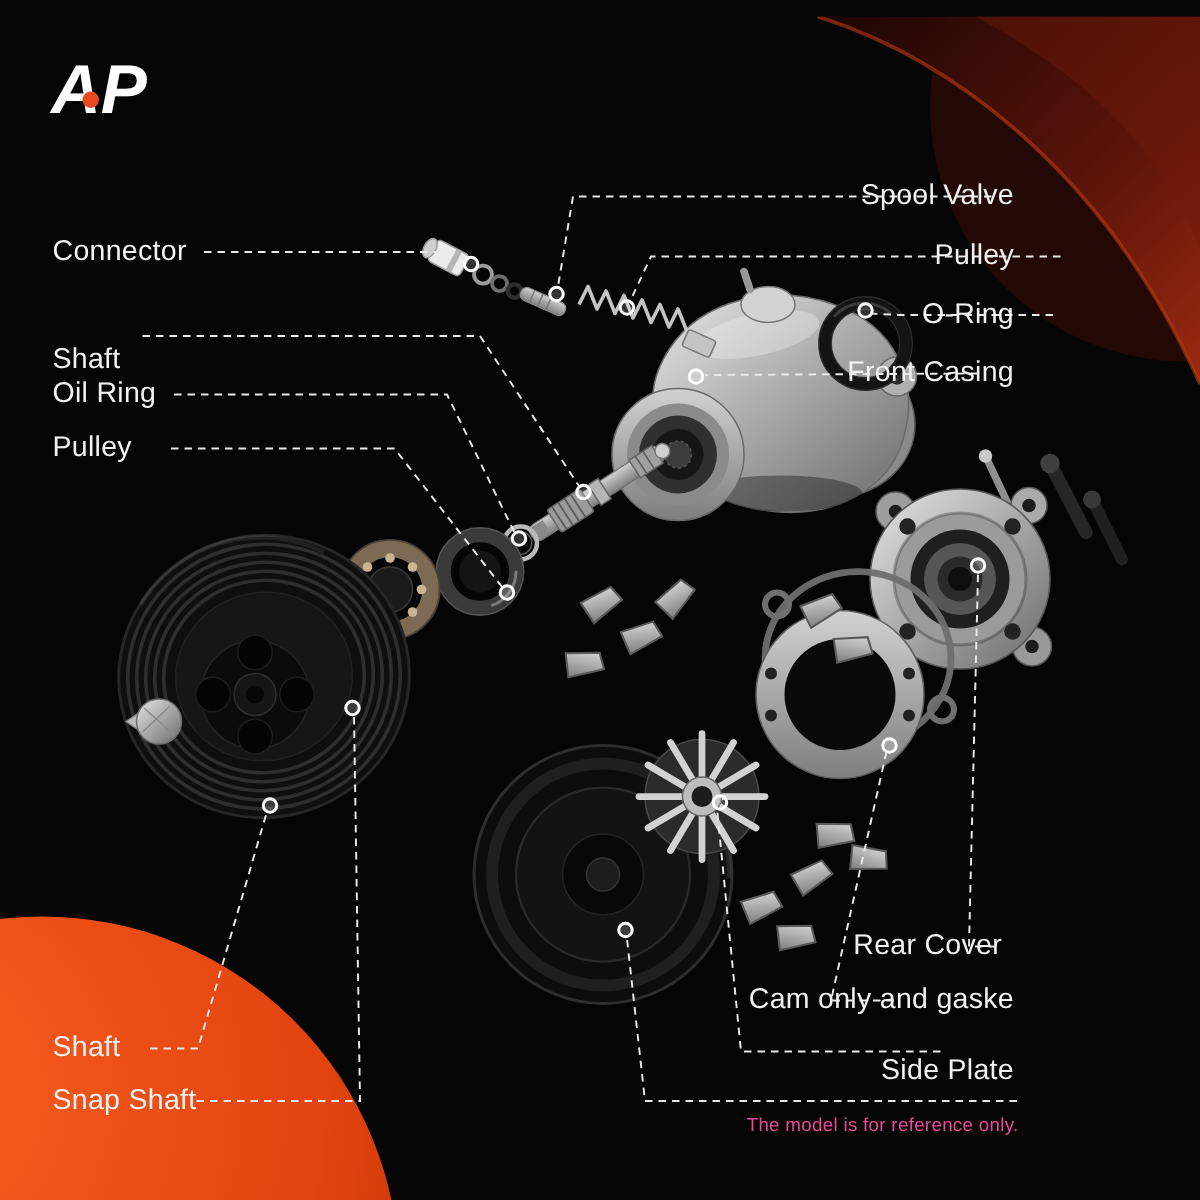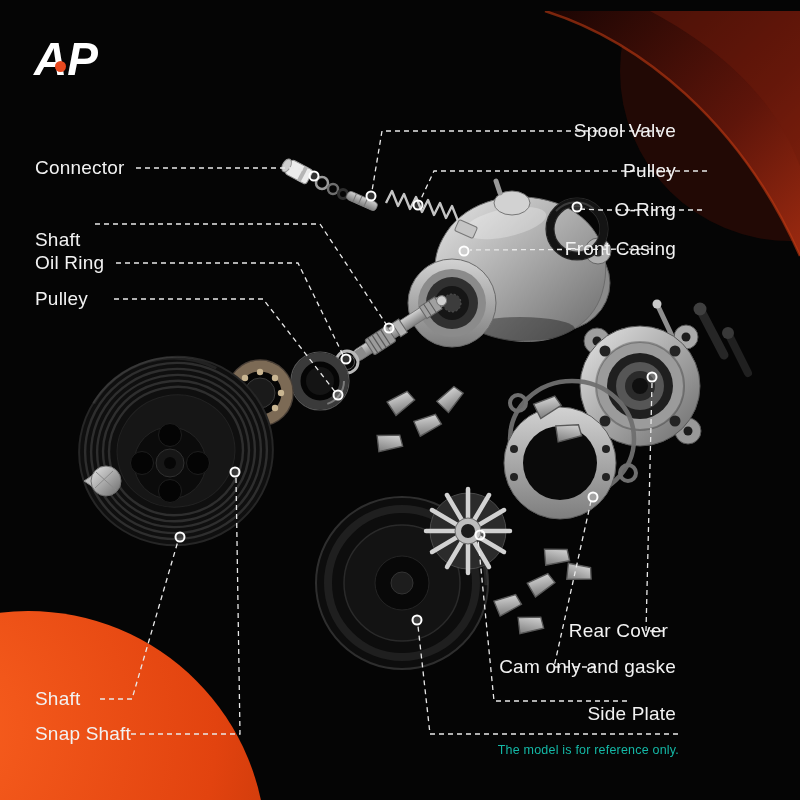--- a/index.html
+++ b/index.html
@@ -19,21 +19,21 @@
     position:absolute; left:34px; top:24px; color:#ffffff;
     font-style:italic; font-weight:900; font-size:46px; line-height:48px;
     letter-spacing:-3px;
   }
   .logo .logo-dot {
     display:inline-block; width:11px; height:11px; border-radius:50%;
     background:#e8491f; margin:0 1px 3px -9px;
   }
   .footer-note {
     position:absolute; right:25px; top:732px; font-size:12.5px;
-    color:#14b8a6; letter-spacing:.2px;
+    color:#ec4899; letter-spacing:.2px;
   }
 </style>
 </head>
 <body>
 
 <div class="stage">
 
   <svg class="scene" width="800" height="800" viewBox="0 0 800 800">
     <defs>
       <linearGradient id="met" x1="0" y1="0" x2="1" y2="1">

